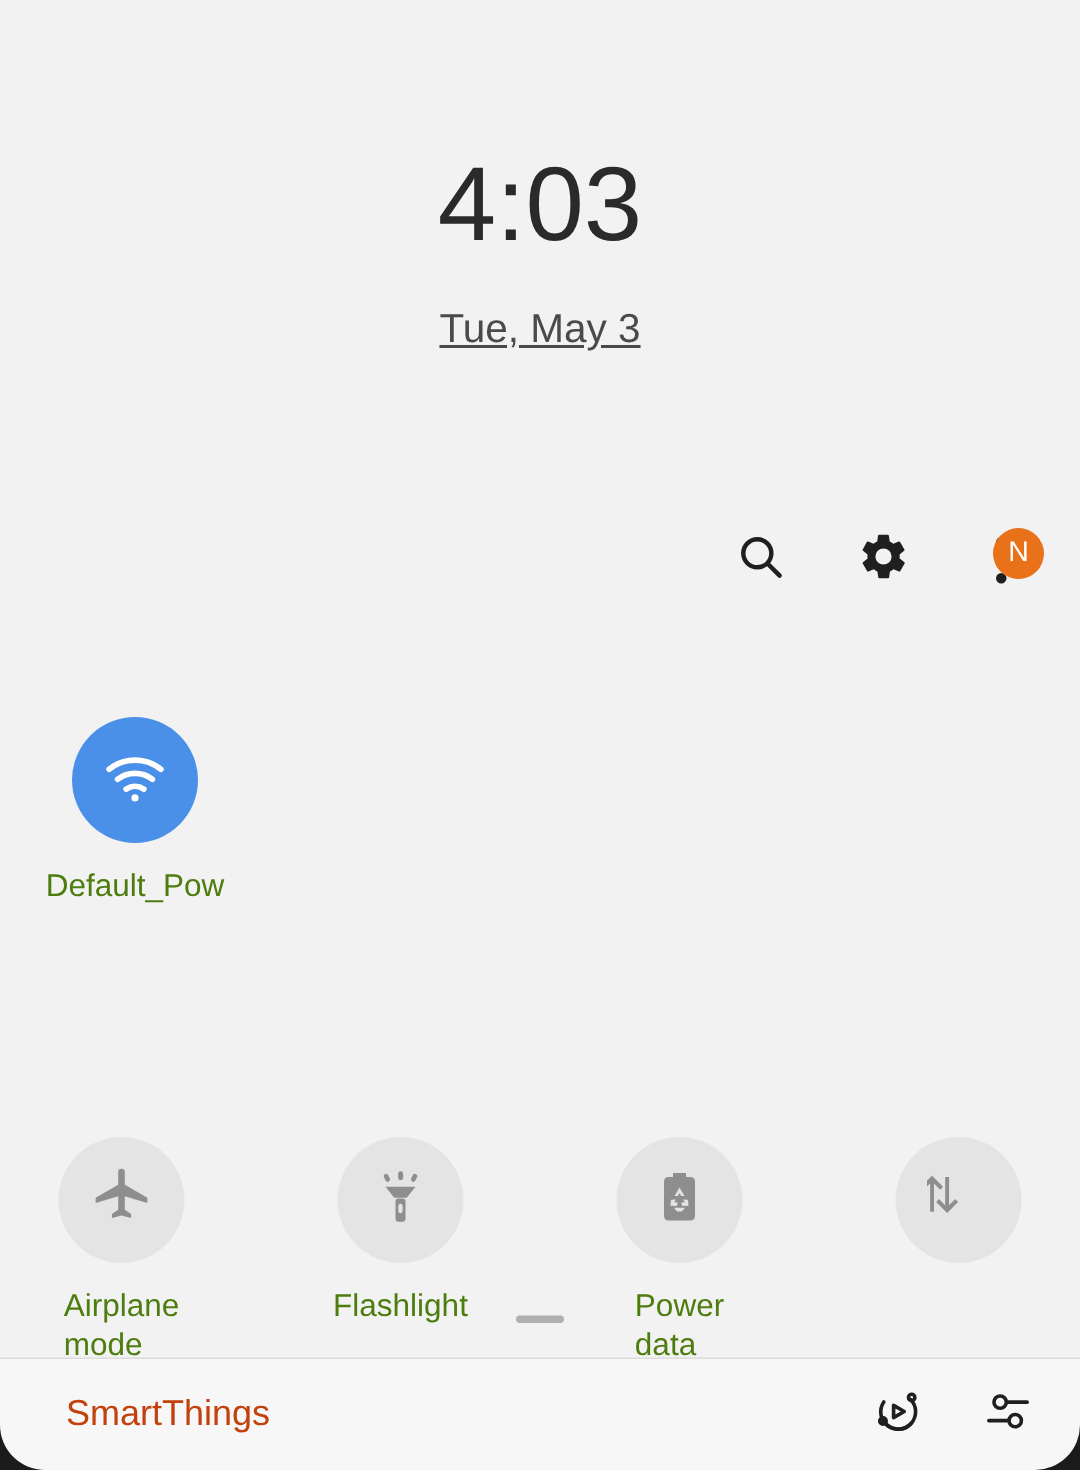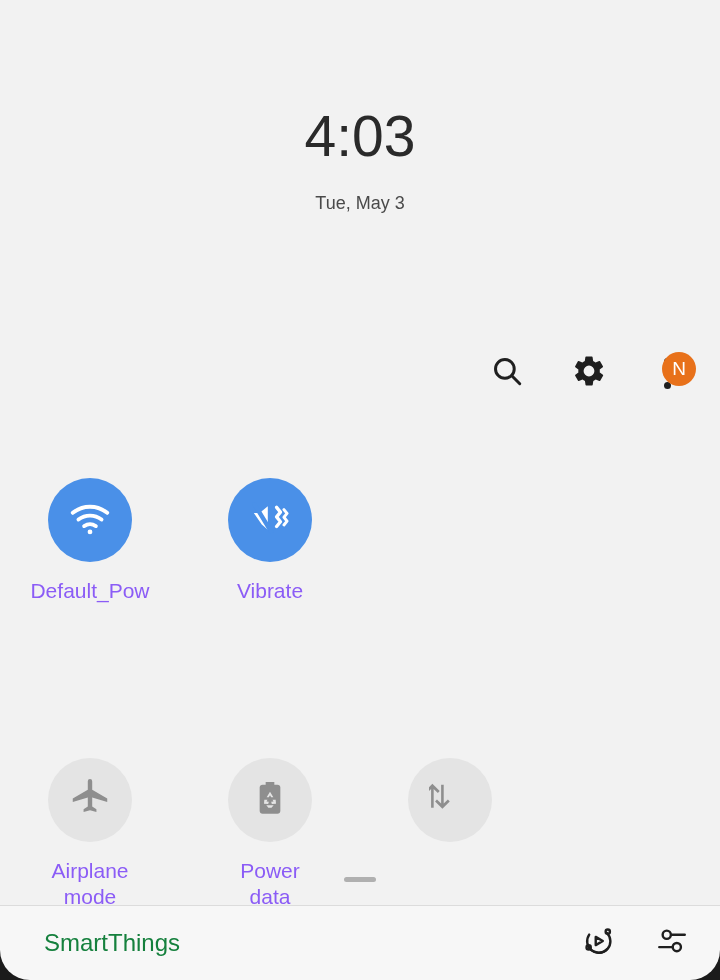--- a/index.html
+++ b/index.html
@@ -34,32 +34,33 @@
 
   
   .clock-block {
     position: absolute;
     top: 96px;
     left: 0;
     width: 720px;
     text-align: center;
   }
   .clock-time {
-    font-size: 57px;
+    font-size: 70px;
     font-weight: 300;
     color: #2a2a2a;
     line-height: 80px;
     letter-spacing: 0px;
   }
   .clock-date {
-    margin-top: 12px;
-    font-size: 18px;
+    margin-top: 28px;
+    font-size: 27px;
     font-weight: 400;
     color: #4a4a4a;
     line-height: 30px;
+    text-decoration: underline;
   }
 
   
   .header-actions {
     position: absolute;
     top: 352px;
     right: 28px;
     display: flex;
     align-items: center;
     gap: 40px;
@@ -109,42 +110,42 @@
   .tiles {
     position: absolute;
     top: 478px;
     left: 0;
     width: 720px;
   }
   .tile-row {
     display: flex;
     width: 720px;
   }
-  .tile-row.row2 { margin-top: 154px; }
+  .tile-row.row2 { margin-top: 154px; gap: 24px; }
   .tile {
     width: 180px;
     display: flex;
     flex-direction: column;
     align-items: center;
   }
   .tile-circle {
     width: 84px;
     height: 84px;
     border-radius: 50%;
     display: flex;
     align-items: center;
     justify-content: center;
   }
   .tile-circle.on  { background: #4a90e8; }
   .tile-circle.off { background: #e4e4e4; }
   .tile-label {
     margin-top: 16px;
     font-size: 21px;
-    color: #8b5cf6;
-    text-align: center;
+    color: #4d7c0f;
+    text-align: left;
     line-height: 26px;
     white-space: pre-line;
   }
 
   
   .drag-handle {
     position: absolute;
     left: 50%;
     transform: translateX(-50%);
     top: 877px;
@@ -172,21 +173,21 @@
     height: 74px;
     background: #f7f7f7;
     border-bottom-left-radius: 30px;
     border-bottom-right-radius: 30px;
     display: flex;
     align-items: center;
     padding: 0 28px 0 44px;
   }
   .bottom-title {
     font-size: 24px;
-    color: #15803d;
+    color: #c2410c;
     flex: 1;
   }
   .bottom-icons {
     display: flex;
     align-items: center;
     gap: 34px;
   }
   .bottom-icon {
     width: 40px;
     height: 40px;
@@ -250,52 +251,54 @@
                 <path d="M2.6 9.2a15 15 0 0 1 18.8 0"></path>
                 <path d="M5.7 12.8a10.4 10.4 0 0 1 12.6 0"></path>
                 <path d="M8.8 16.4a5.8 5.8 0 0 1 6.4 0"></path>
                 <circle cx="12" cy="19.6" r="1.3" fill="#ffffff" stroke="none"></circle>
               </svg>
             </span>
           </div>
           <div class="tile-label">Default_Pow</div>
         </div>
 
-        <div class="tile">
-          <div class="tile-circle on">
-            <span>
-              <svg width="44" height="44" viewBox="0 0 24 24" fill="none">
-                <path d="M3.2 9.3h3.1L10.8 5.6v12.8l-3.3-2.8" fill="#ffffff"></path>
-                <line x1="3.6" y1="4.6" x2="12.6" y2="19.4" stroke="#4a90e8" stroke-width="2.4" stroke-linecap="round"></line>
-                <path d="M15.6 6.2l2.1 2.6-2.1 2.6 2.1 2.6-2.1 2.6" stroke="#ffffff" stroke-width="1.8" stroke-linecap="round" stroke-linejoin="round"></path>
-                <path d="M19.6 7.4l1.7 2.1-1.7 2.1 1.7 2.1-1.7 2.1" stroke="#ffffff" stroke-width="1.6" stroke-linecap="round" stroke-linejoin="round"></path>
-              </svg>
-            </span>
-          </div>
-          <div class="tile-label">Vibrate</div>
-        </div>
 
 
 
       </div>
 
       <div class="tile-row row2">
 
         <div class="tile">
           <div class="tile-circle off">
             <span>
               <svg width="44" height="44" viewBox="0 0 24 24" fill="#8e8e8e">
                 <path d="M21.4 14.2v-1.9l-8.2-4.8V2.9a1.2 1.2 0 0 0-2.4 0v4.6L2.6 12.3v1.9l8.2-2.5v4.9l-2.3 1.6v1.4l3.5-.9 3.5.9v-1.4l-2.3-1.6v-4.9z"></path>
               </svg>
             </span>
           </div>
           <div class="tile-label">Airplane
 mode</div>
         </div>
 
+        <div class="tile">
+          <div class="tile-circle off">
+            <span>
+              <svg width="42" height="42" viewBox="0 0 24 24" fill="#8e8e8e">
+                <rect x="11.1" y="2.2" width="1.9" height="3.4" rx="0.9"></rect>
+                <rect x="5.9" y="3.1" width="1.8" height="3.2" rx="0.9" transform="rotate(-28 6.8 4.7)"></rect>
+                <rect x="16.3" y="3.1" width="1.8" height="3.2" rx="0.9" transform="rotate(28 17.2 4.7)"></rect>
+                <path d="M6.3 8.1h11.4l-3.3 4.2H9.6z"></path>
+                <rect x="10.1" y="12.6" width="3.8" height="8.8" rx="1.1"></rect>
+                <rect x="11.2" y="14.6" width="1.6" height="3.6" rx="0.8" fill="#e4e4e4"></rect>
+              </svg>
+            </span>
+          </div>
+          <div class="tile-label">Flashlight</div>
+        </div>
 
         <div class="tile">
           <div class="tile-circle off">
             <span>
               <svg width="40" height="40" viewBox="0 0 24 24">
                 <path d="M9.4 2.4h5.2v1.9H9.4z" fill="#8e8e8e"></path>
                 <rect x="5.8" y="4" width="12.4" height="17.4" rx="1.8" fill="#8e8e8e"></rect>
                 <path d="M12 8.2l2 3.4h-1.3l-.7-1.2-.7 1.2H10zM8.6 13.1l1.9-.1-.6 1.1 1.4.1-.4 1.4-2.5-.1zM15.4 13.1l-1.9-.1.6 1.1-1.4.1.4 1.4 2.5-.1z" fill="#e4e4e4"></path>
                 <path d="M9.8 16.3h4.4l-1.3 1.5H11z" fill="#e4e4e4"></path>
               </svg>

